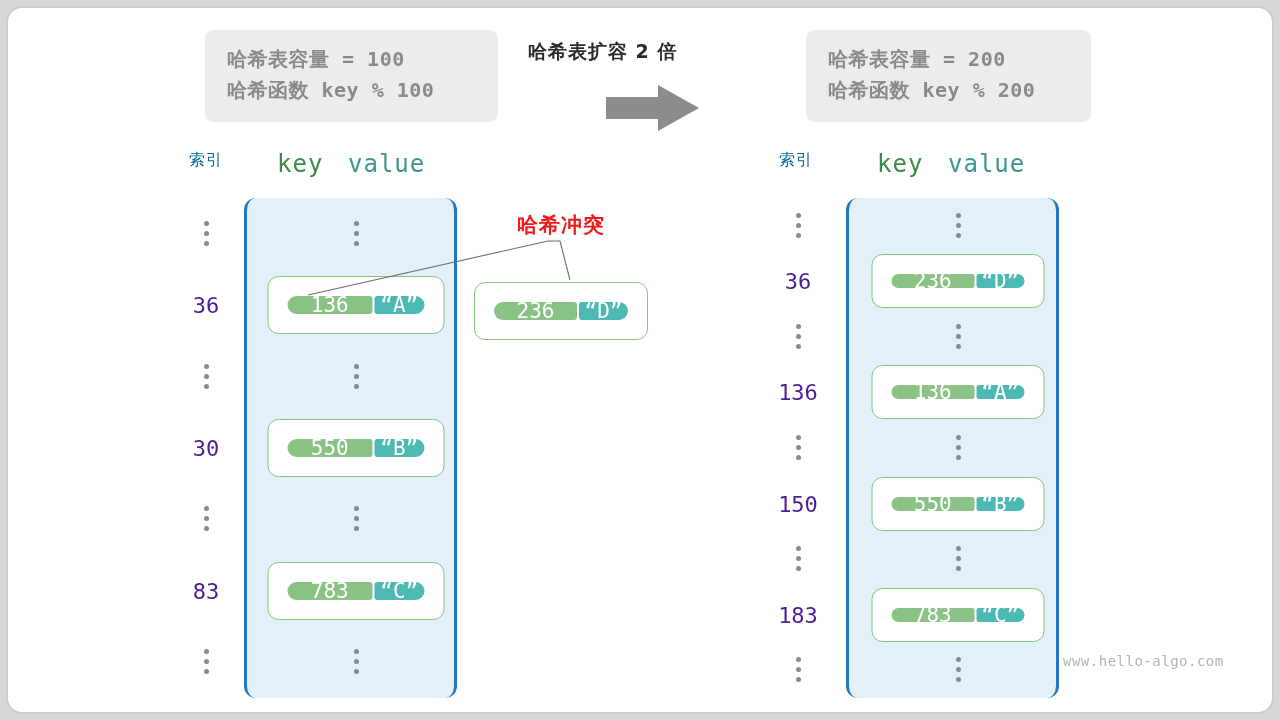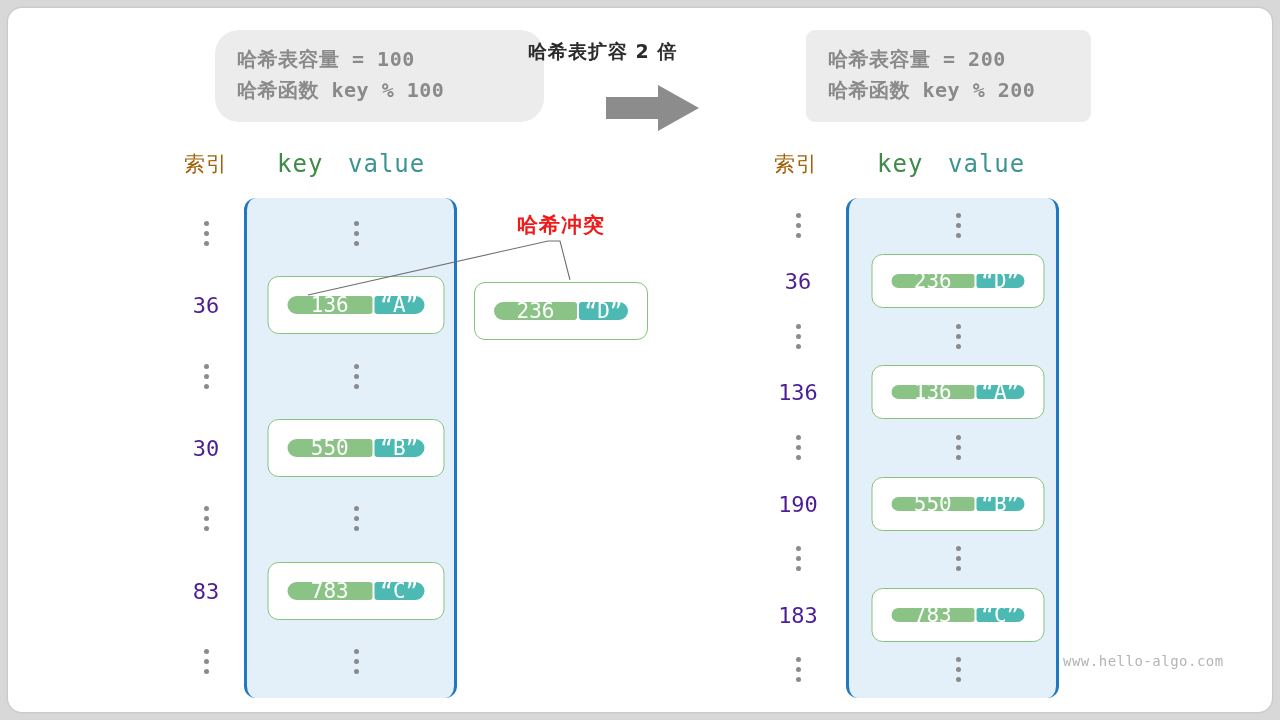--- a/index.html
+++ b/index.html
@@ -35,21 +35,21 @@
   }
   .infoline {
     font-family: "DejaVu Sans Mono", "Liberation Mono", monospace;
     font-size: 20px;
     font-weight: bold;
     color: #8a8a8a;
     letter-spacing: 0.5px;
     line-height: 31px;
     white-space: pre;
   }
-  #infobox-left  { left: 207px; top: 22px; width: 329px; border-radius: 24px; }
+  #infobox-left  { left: 197px; top: 22px; width: 293px; }
   #infobox-right { left: 798px; top: 22px; width: 285px; }
 
   
   #caption {
     position: absolute;
     left: 520px;
     top: 31px;
     width: 250px;
     text-align: left;
     font-size: 19px;
@@ -62,22 +62,22 @@
     position: absolute;
     left: 598px;
     top: 76px;
     width: 94px;
     height: 48px;
   }
 
   
   .hdr-index {
     position: absolute;
-    font-size: 21px;
-    color: #a16207;
+    font-size: 16px;
+    color: #0369a1;
     letter-spacing: 1px;
     white-space: pre;
   }
   .hdr-kv {
     position: absolute;
     font-family: "DejaVu Sans Mono", "Liberation Mono", monospace;
     font-size: 24px;
     letter-spacing: 1px;
     white-space: pre;
   }
@@ -300,21 +300,21 @@
         <i></i>
         <i></i>
         <i></i>
       </div>
       <div class="idx-cell" style="left: 745px; top: 384.444px;">136</div>
       <div class="vdots" style="left: 790px; top: 440px;">
         <i></i>
         <i></i>
         <i></i>
       </div>
-      <div class="idx-cell" style="left: 745px; top: 495.556px;">190</div>
+      <div class="idx-cell" style="left: 745px; top: 495.556px;">150</div>
       <div class="vdots" style="left: 790px; top: 551.111px;">
         <i></i>
         <i></i>
         <i></i>
       </div>
       <div class="idx-cell" style="left: 745px; top: 606.667px;">183</div>
       <div class="vdots" style="left: 790px; top: 662.222px;">
         <i></i>
         <i></i>
         <i></i>

